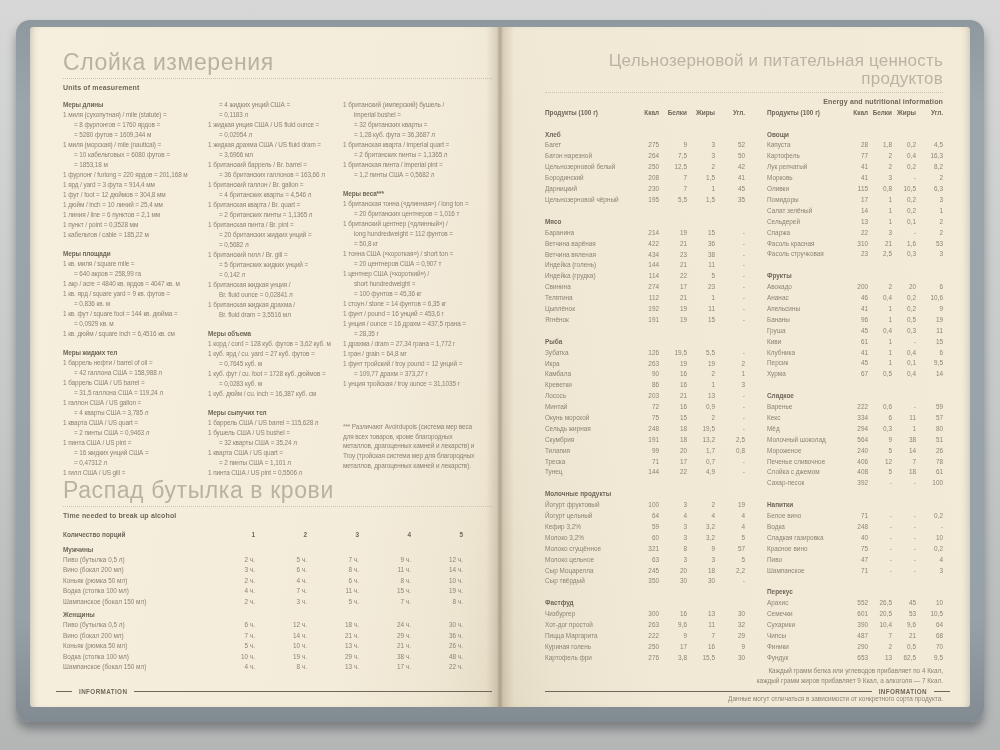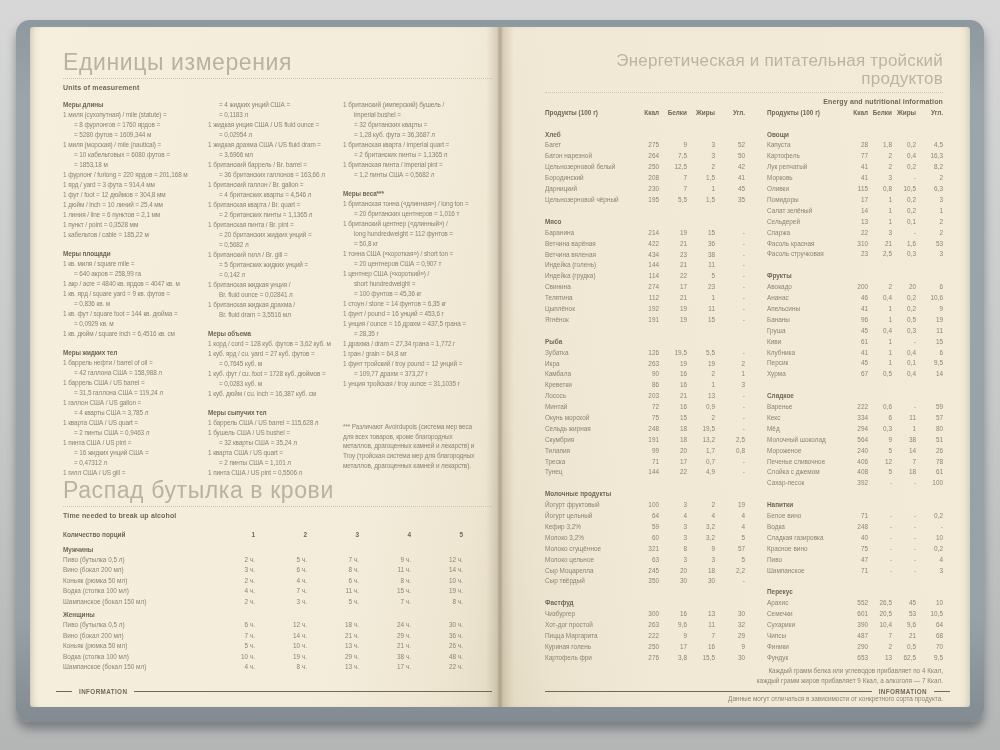--- a/index.html
+++ b/index.html
@@ -101,21 +101,21 @@
 </style>
 </head>
 <body>
 
 <div class="cover"></div>
 
 <div class="pages">
 
   <div class="page page-left">
     <div class="inner">
-      <h1 class="big-title">Единицы измерения</h1>
+      <h1 class="big-title">Слойка измерения</h1>
       <div class="rule"></div>
       <div class="subtitle">Units of measurement</div>
       <div class="units-cols" id="units-cols">
           <div class="ucol c1">
             <div class="ublock">
               <div class="uhead">Меры длины</div>
               <div class="uline">1 миля (сухопутная) / mile (statute) =</div>
               <div class="uline ind">= 8 фурлонгов = 1760 ярдов =</div>
               <div class="uline ind">= 5280 футов = 1609,344 м</div>
               <div class="uline">1 миля (морская) / mile (nautical) =</div>
@@ -336,21 +336,21 @@
       <div class="pfooter">
         <span class="seg"></span>
         <span>INFORMATION</span>
         <span class="longline"></span>
       </div>
     </div>
   </div>
 
   <div class="page page-right">
     <div class="inner">
-      <h1 class="big-title right">Энергетическая и питательная тройский продуктов</h1>
+      <h1 class="big-title right">Цельнозерновой и питательная ценность продуктов</h1>
       <div class="rule"></div>
       <div class="subtitle right">Energy and nutritional information</div>
 
       <div class="ngroups-wrap">
         <div class="ngroups">
           <div class="ngroup g1" id="ngroup-left">
               <div class="nrow head">
                 <div class="nlabel">Продукты (100 г)</div>
                 <div class="nval">Ккал</div>
                 <div class="nval">Белки</div>

